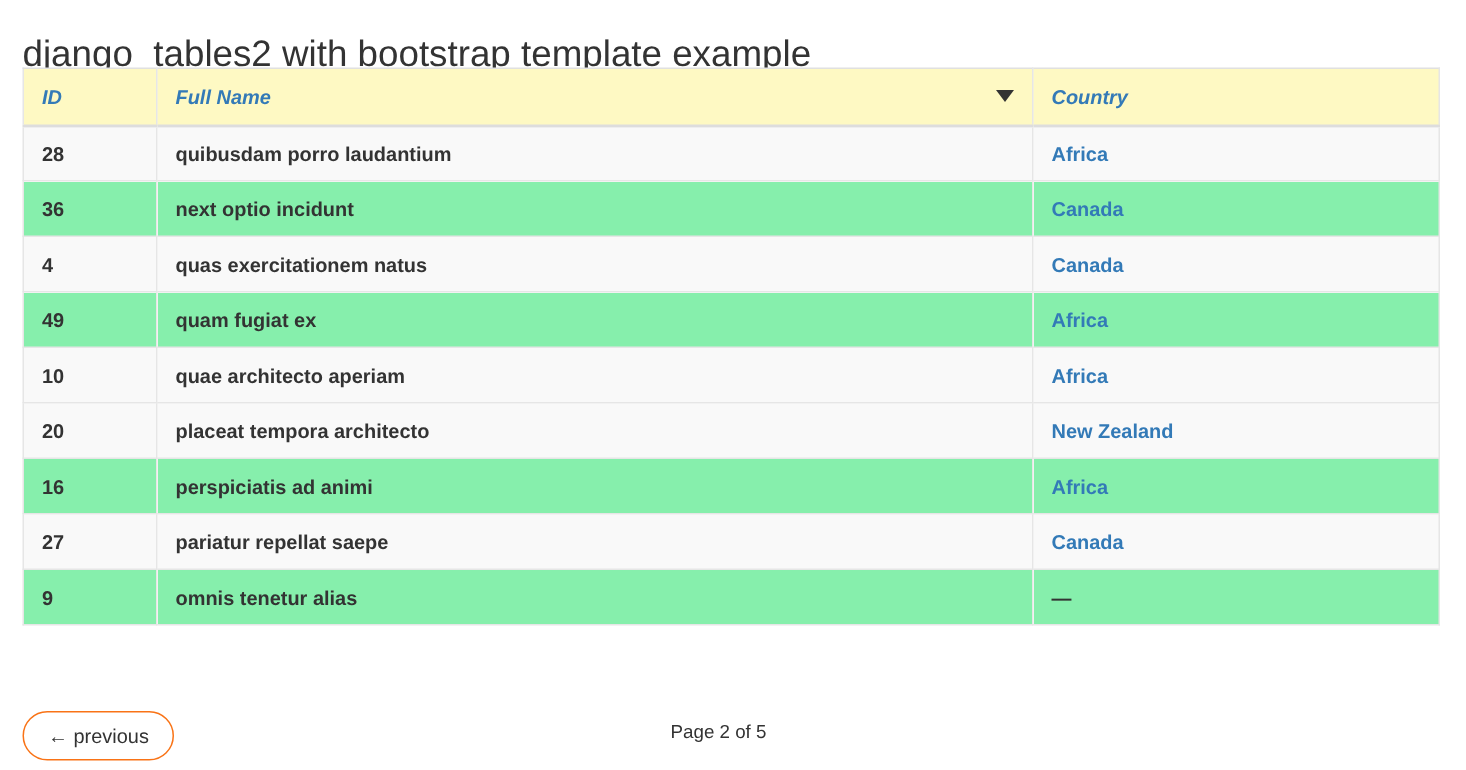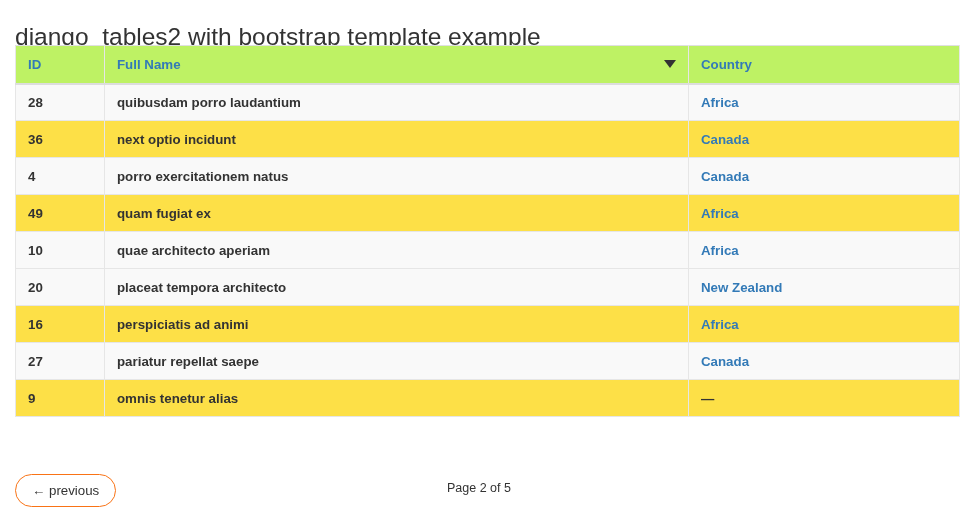--- a/index.html
+++ b/index.html
@@ -49,26 +49,27 @@
 
   table.data-table col.col-id      { width: 89px; }
   table.data-table col.col-name    { width: 584px; }
   table.data-table col.col-country { width: 271px; }
 
   table.data-table thead th {
     height: 38px;
     padding: 0 12px;
     text-align: left;
     vertical-align: middle;
-    background: #bef264;
+    background: #fef9c3;
     border: 1px solid #e6e6e6;
     border-top: 1px solid #e0e0e0;
     border-bottom: 2px solid #dddddd;
     font-weight: bold;
     white-space: nowrap;
+    font-style: italic;
   }
 
   table.data-table thead th a.th-link {
     color: #337ab7;
     text-decoration: none;
     font-weight: bold;
     font-size: 13.3px;
   }
 
   .th-inner {
@@ -95,21 +96,21 @@
     vertical-align: middle;
     border: 1px solid #e6e6e6;
     color: #333333;
     overflow: hidden;
     text-overflow: ellipsis;
     white-space: nowrap;
     font-weight: bold;
   }
 
   table.data-table tbody tr.odd td { background: #f9f9f9; }
-  table.data-table tbody tr.even td { background: #fde047; }
+  table.data-table tbody tr.even td { background: #86efac; }
 
   table.data-table tbody td a.cell-link {
     color: #337ab7;
     text-decoration: none;
   }
 
   .empty-value { color: #333333; }
 
   .pagination-bar {
     position: absolute;
@@ -191,21 +192,21 @@
           <td>quibusdam porro laudantium</td>
           <td><a class="cell-link" href="#">Africa</a></td>
         </tr>
         <tr class="even">
           <td>36</td>
           <td>next optio incidunt</td>
           <td><a class="cell-link" href="#">Canada</a></td>
         </tr>
         <tr class="odd">
           <td>4</td>
-          <td>porro exercitationem natus</td>
+          <td>quas exercitationem natus</td>
           <td><a class="cell-link" href="#">Canada</a></td>
         </tr>
         <tr class="even">
           <td>49</td>
           <td>quam fugiat ex</td>
           <td><a class="cell-link" href="#">Africa</a></td>
         </tr>
         <tr class="odd">
           <td>10</td>
           <td>quae architecto aperiam</td>

